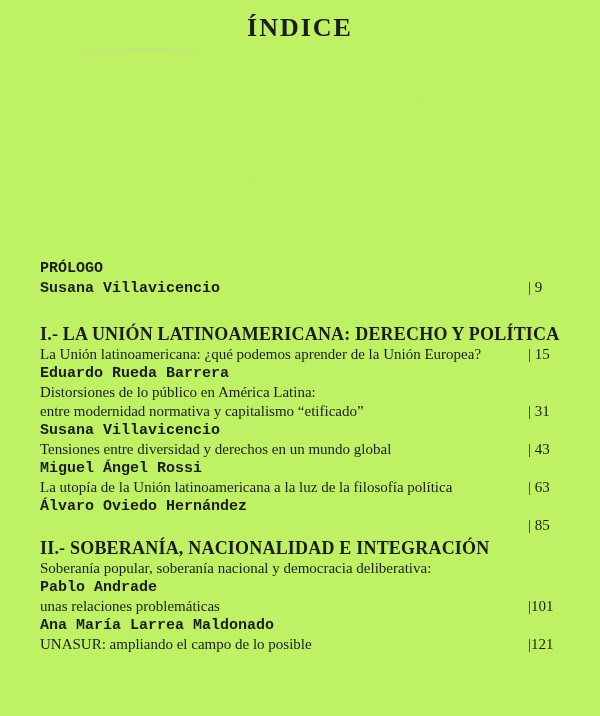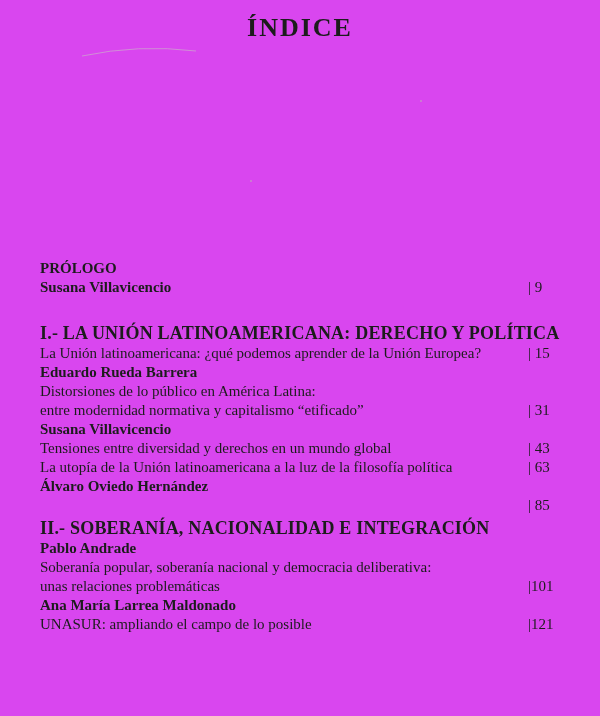--- a/index.html
+++ b/index.html
@@ -1,20 +1,20 @@
 <!DOCTYPE html>
 <html><head>
 <meta charset="utf-8">
 <style>
   html, body { margin: 0; padding: 0; background: #ffffff; }
   .page {
     position: relative;
     width: 600px;
     height: 716px;
-    background: #d946ef;
+    background: #bef264;
     font-family: "Liberation Serif", serif;
     color: #1c1c1c;
     overflow: hidden;
   }
   .page-title {
     position: absolute;
     top: 13px;
     left: 0;
     width: 100%;
     text-align: center;
@@ -24,21 +24,21 @@
   }
   .content {
     position: absolute;
     top: 259px;
     left: 40px;
     width: 548px;
     font-size: 15px;
     line-height: 19px;
   }
   .row { position: relative; }
-  .bold { font-weight: 700; }
+  .bold { font-weight: 700; font-family: Liberation Mono, monospace; }
   .section-heading {
     font-weight: 700;
     font-size: 18px;
     line-height: 21px;
     letter-spacing: 0.2px;
   }
   .pagenum {
     position: absolute;
     left: 488px;
     top: 0;
@@ -102,38 +102,39 @@
       <span>entre modernidad normativa y capitalismo “etificado”</span>
       <span class="pagenum">| 31</span>
     </div>
 
     <div class="row bold">Susana Villavicencio</div>
     <div class="row">
       <span>Tensiones entre diversidad y derechos en un mundo global</span>
       <span class="pagenum">| 43</span>
     </div>
 
+    <div class="row bold">Miguel Ángel Rossi</div>
     <div class="row">
       <span>La utopía de la Unión latinoamericana a la luz de la filosofía política</span>
       <span class="pagenum">| 63</span>
     </div>
 
     <div class="row bold">Álvaro Oviedo Hernández</div>
     <div class="row">
       <span class="pagenum">| 85</span>
     </div>
 
     <div class="spacer-b"></div>
 
     <div class="row section-heading">II.- SOBERANÍA, NACIONALIDAD E INTEGRACIÓN</div>
 
-    <div class="row bold">Pablo Andrade</div>
     <div class="row">
       <span>Soberanía popular, soberanía nacional y democracia deliberativa:</span>
     </div>
+    <div class="row bold">Pablo Andrade</div>
     <div class="row">
       <span>unas relaciones problemáticas</span>
       <span class="pagenum">|101</span>
     </div>
 
     <div class="row bold">Ana María Larrea Maldonado</div>
     <div class="row">
       <span>UNASUR: ampliando el campo de lo posible</span>
       <span class="pagenum">|121</span>
     </div>

